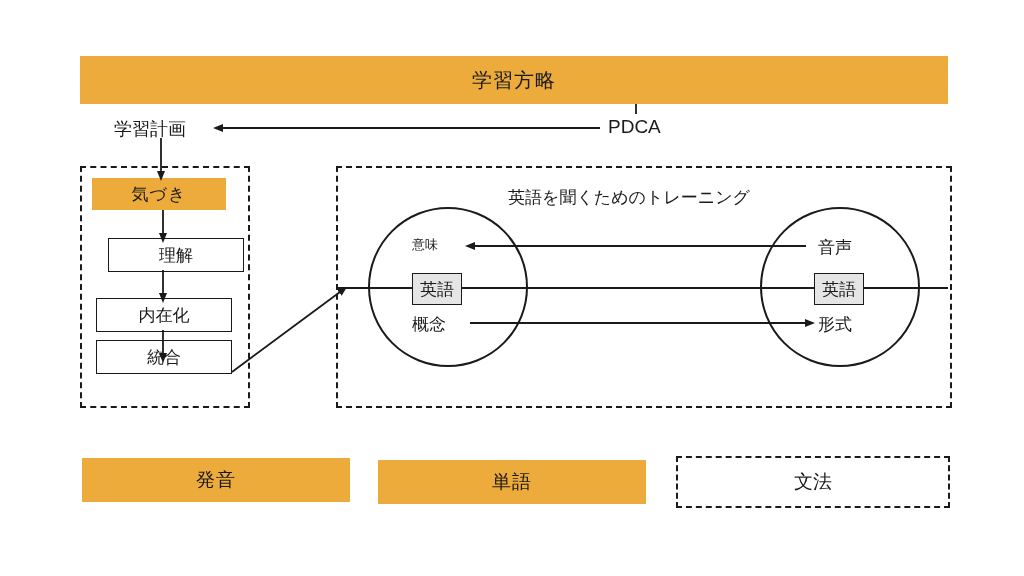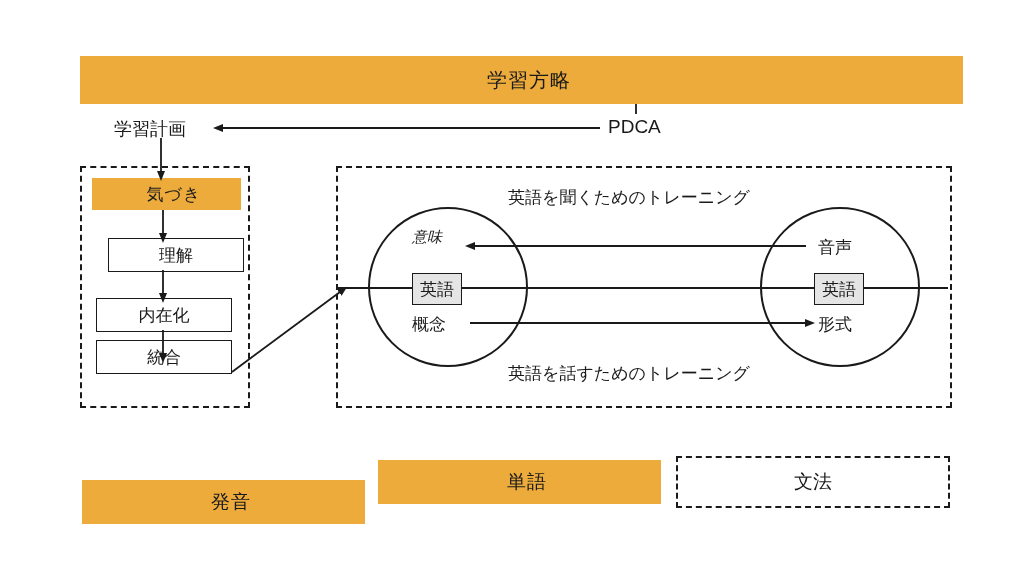--- a/index.html
+++ b/index.html
@@ -31,21 +31,20 @@
 
   
   .orange-box {
     background: #edab3c;
     display: flex;
     align-items: center;
     justify-content: center;
     color: #1a1a1a;
     font-size: 19px;
     letter-spacing: 1px;
-    padding-left: 15px;
   }
   .strategy-bar {
     left: 80px;
     top: 56px;
     width: 868px;
     height: 48px;
     font-size: 20px;
   }
   .awareness-box {
     left: 92px;
@@ -53,21 +52,20 @@
     width: 134px;
     height: 32px;
     font-size: 17px;
   }
   .pron-box {
     left: 82px;
     top: 458px;
     width: 268px;
     height: 44px;
     font-size: 19px;
-    margin-top: 22px;
   }
   .word-box {
     left: 378px;
     top: 460px;
     width: 268px;
     height: 44px;
     font-size: 19px;
   }
 
   
@@ -115,21 +113,21 @@
 
   
   .label {
     color: #1a1a1a;
     white-space: nowrap;
   }
   .plan-label   { left: 114px; top: 117px; font-size: 18px; }
   .pdca-label   { left: 608px; top: 116px; font-size: 19px; }
   .listen-label { left: 508px; top: 186px; font-size: 17px; }
   .speak-label  { left: 508px; top: 362px; font-size: 17px; }
-  .meaning-label{ left: 412px; top: 228px; font-size: 15px; font-style: italic; }
+  .meaning-label{ left: 412px; top: 236px; font-size: 13px; }
   .concept-label{ left: 412px; top: 313px; font-size: 17px; }
   .sound-label  { left: 818px; top: 236px; font-size: 17px; }
   .form-label   { left: 818px; top: 313px; font-size: 17px; }
 
   
   .circle {
     border: 2px solid #1a1a1a;
     border-radius: 50%;
     background: transparent;
   }
@@ -175,21 +173,20 @@
   <div class="abs dashed-box left-dashed"></div>
 
   <div class="abs orange-box awareness-box">気づき</div>
   <div class="abs plain-box understand-box">理解</div>
   <div class="abs plain-box internal-box">内在化</div>
   <div class="abs plain-box integrate-box">統合</div>
 
   <div class="abs dashed-box right-dashed"></div>
 
   <div class="abs label listen-label">英語を聞くためのトレーニング</div>
-  <div class="abs label speak-label">英語を話すためのトレーニング</div>
 
   <div class="abs circle circle-left"></div>
   <div class="abs circle circle-right"></div>
 
   <div class="abs label meaning-label">意味</div>
   <div class="abs label concept-label">概念</div>
   <div class="abs label sound-label">音声</div>
   <div class="abs label form-label">形式</div>
 
   <div class="abs eng-box eng-left">英語</div>

